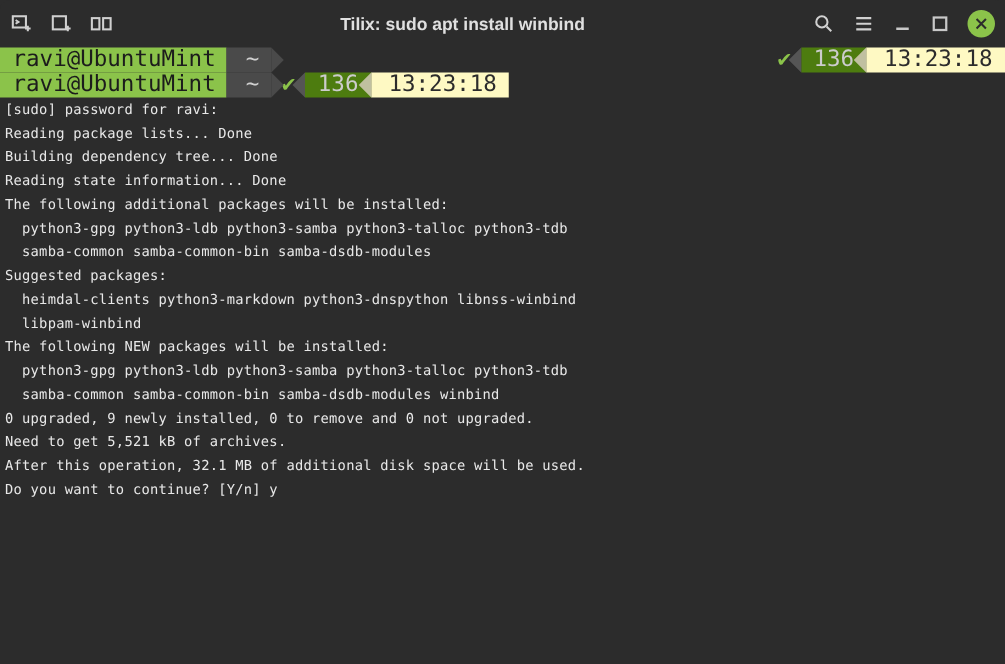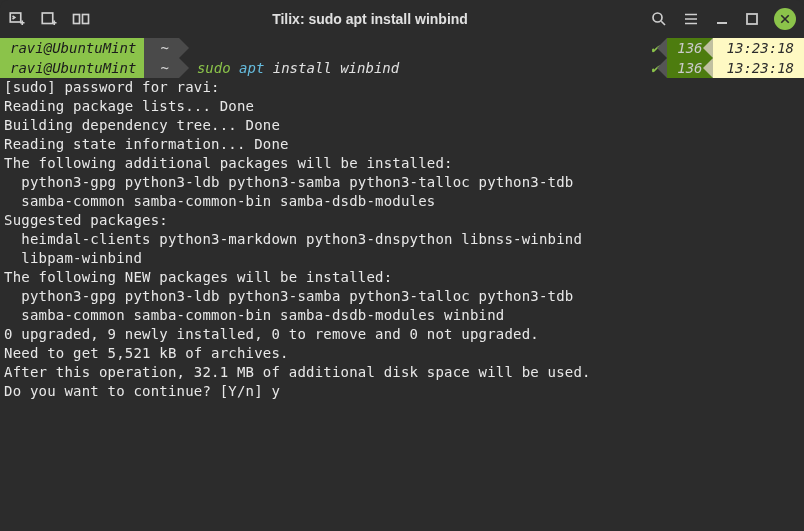--- a/index.html
+++ b/index.html
@@ -23,23 +23,22 @@
     .tb-icon { width: 18px; height: 18px; color: #d0d0d0; cursor: pointer; display: flex; align-items: center; justify-content: center; }
     .tb-title { flex: 1; text-align: center; color: #e0e0e0; font-family: sans-serif; font-size: 14px; font-weight: bold; }
     .tb-right { display: flex; gap: 14px; align-items: center; }
     .win-btn { width: 16px; height: 16px; display: flex; align-items: center; justify-content: center; cursor: pointer; color: #c8c8c8; }
     .close-btn { width: 22px; height: 22px; border-radius: 50%; background: #8bc34a; display: flex; align-items: center; justify-content: center; cursor: pointer; }
     .close-btn svg { width: 12px; height: 12px; color: #2c2c2c; }
     .prompt-bar {
       display: flex;
       align-items: flex-end;
       height: 20px;
-      font-size: 14px;
+      font-size: 18px;
       line-height: 20px;
-      font-style: italic;
     }
     .seg-user { background: #8bc34a; color: #1c1c1c; padding: 0 8px 0 10px; position: relative; }
     .seg-user::after {
       content: ""; position: absolute; right: -10px; top: 0;
       border-left: 10px solid #8bc34a; border-top: 10px solid transparent; border-bottom: 10px solid transparent;
     }
     .seg-path { background: #4a4a4a; color: #d0d0d0; padding: 0 10px 0 16px; position: relative; }
     .seg-path::after {
       content: ""; position: absolute; right: -10px; top: 0;
       border-left: 10px solid #4a4a4a; border-top: 10px solid transparent; border-bottom: 10px solid transparent;
@@ -56,21 +55,21 @@
       border-right: 10px solid #555; border-top: 10px solid transparent; border-bottom: 10px solid transparent;
     }
     .stat-time { background: #fef9c3; color: #2c2c2c; padding: 0 10px 0 14px; position: relative; }
     .stat-time::before {
       content: ""; position: absolute; left: -10px; top: 0;
       border-right: 10px solid #c0c0a0; border-top: 10px solid transparent; border-bottom: 10px solid transparent;
     }
     .terminal {
       padding: 0 4px;
       color: #e8e8e8;
-      font-size: 14px;
+      font-size: 11px;
       line-height: 19px;
       white-space: pre;
       letter-spacing: 0.2px;
     }
   </style>
 </head>
 <body>
 
 <div class="titlebar">
   <div class="tb-left">
@@ -132,21 +131,20 @@
   <span class="seg-status">
     <span class="stat-check">✔</span>
     <span class="stat-num">136</span>
     <span class="stat-time">13:23:18</span>
   </span>
 </div>
 
 <div class="prompt-bar">
   <span class="seg-user">ravi@UbuntuMint</span>
   <span class="seg-path">~</span>
-  <span class="seg-cmd"><span class="cmd-sudo">sudo</span><span class="cmd-cmd"> apt</span><span class="cmd-args"> install winbind</span></span>
   <span class="seg-status">
     <span class="stat-check">✔</span>
     <span class="stat-num">136</span>
     <span class="stat-time">13:23:18</span>
   </span>
 </div>
 
 <div class="terminal">[sudo] password for ravi:
 Reading package lists... Done
 Building dependency tree... Done

